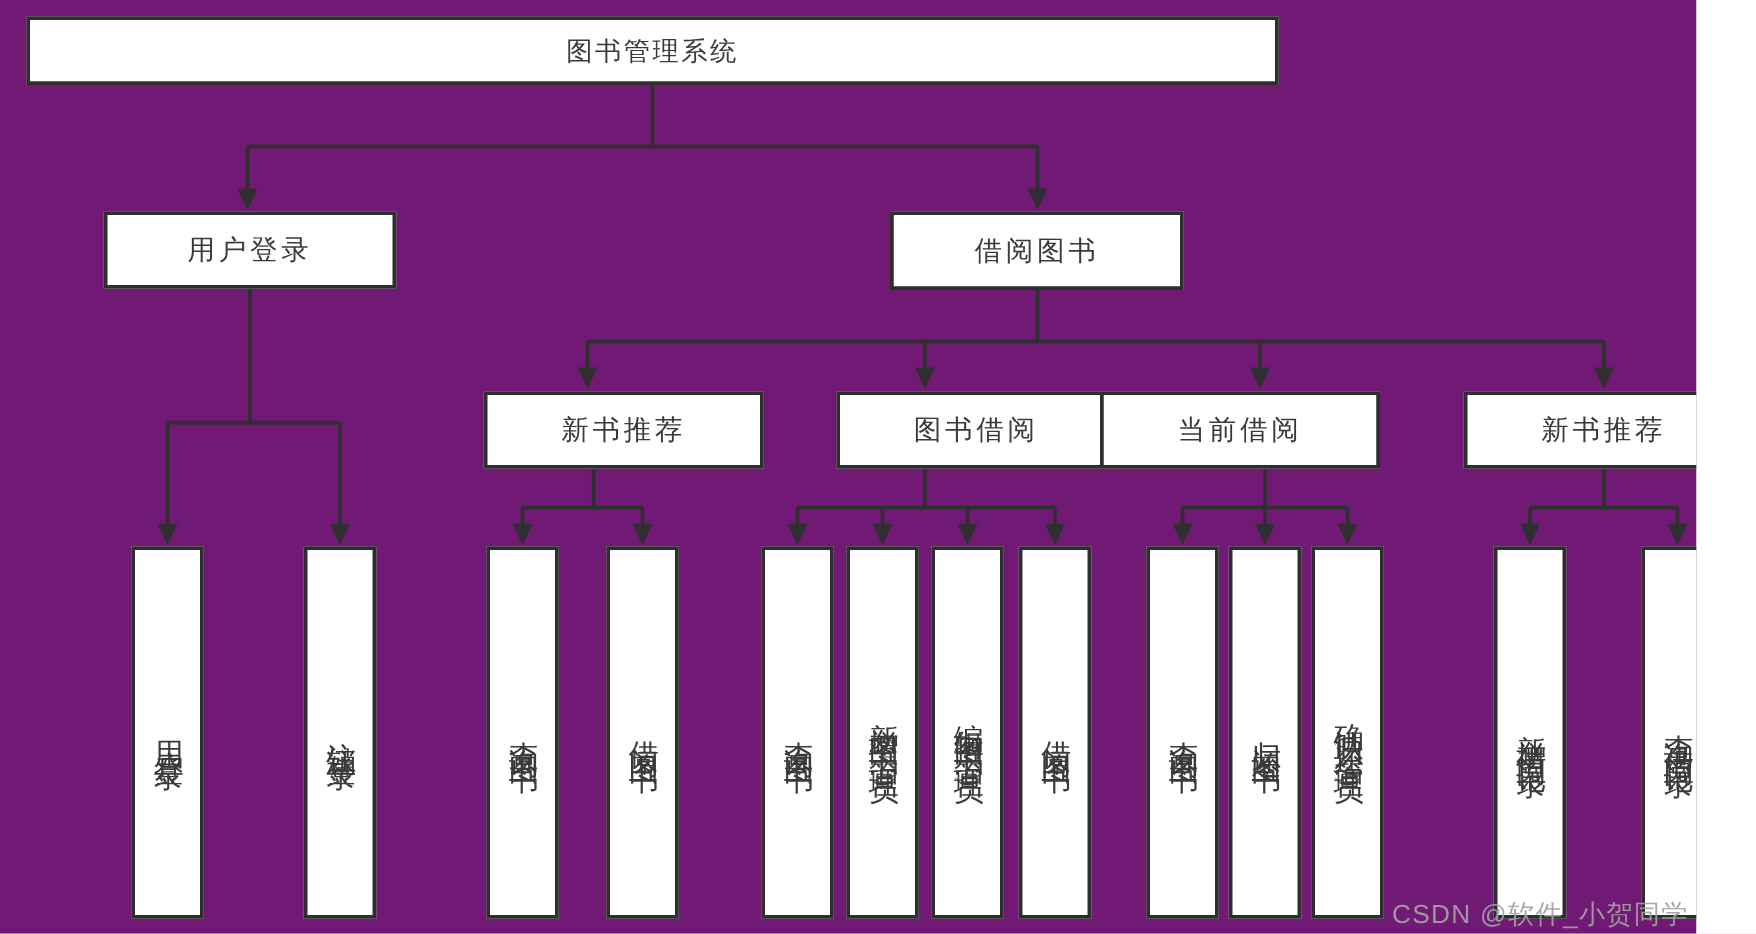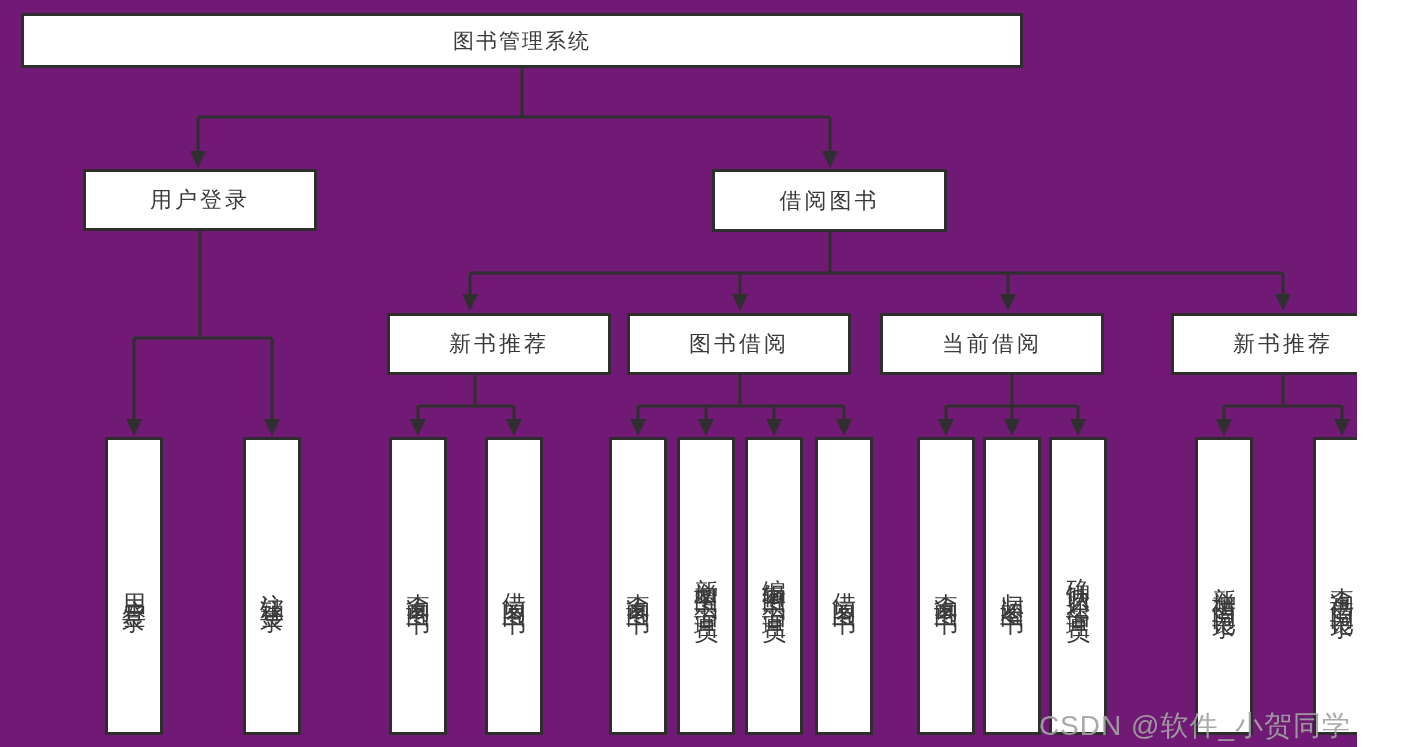--- a/index.html
+++ b/index.html
@@ -52,21 +52,21 @@
     text-orientation: mixed;
     font-size: 24px;
     letter-spacing: 6px;
     line-height: 1;
     color: #3a3a3a;
   }
   .watermark {
     position: absolute;
     right: 6px;
     bottom: 2px;
-    font-size: 28px;
+    font-size: 21px;
     color: #a2a2a2;
     opacity: 0.92;
     z-index: 3;
     letter-spacing: 1px;
     white-space: nowrap;
   }
 </style>
 </head>
 <body>
 
@@ -145,21 +145,21 @@
   <div class="node hnode" style="left:83px; top:169px; width:234px; height:62px;">
     <span>用户登录</span>
   </div>
   <div class="node hnode" style="left:712px; top:169px; width:235px; height:63px;">
     <span>借阅图书</span>
   </div>
 
   <div class="node hnode" style="left:363px; top:313px; width:224px; height:62px;margin-left:24px;">
     <span>新书推荐</span>
   </div>
-  <div class="node hnode" style="left:627px; top:313px; width:224px; height:62px;">
+  <div class="node hnode" style="left:669px; top:313px; width:224px; height:62px;">
     <span>图书借阅</span>
   </div>
   <div class="node hnode" style="left:880px; top:313px; width:224px; height:62px;">
     <span>当前借阅</span>
   </div>
   <div class="node hnode" style="left:1171px; top:313px; width:224px; height:62px;">
     <span>新书推荐</span>
   </div>
 
   <div class="node vnode" style="left:105px;">

